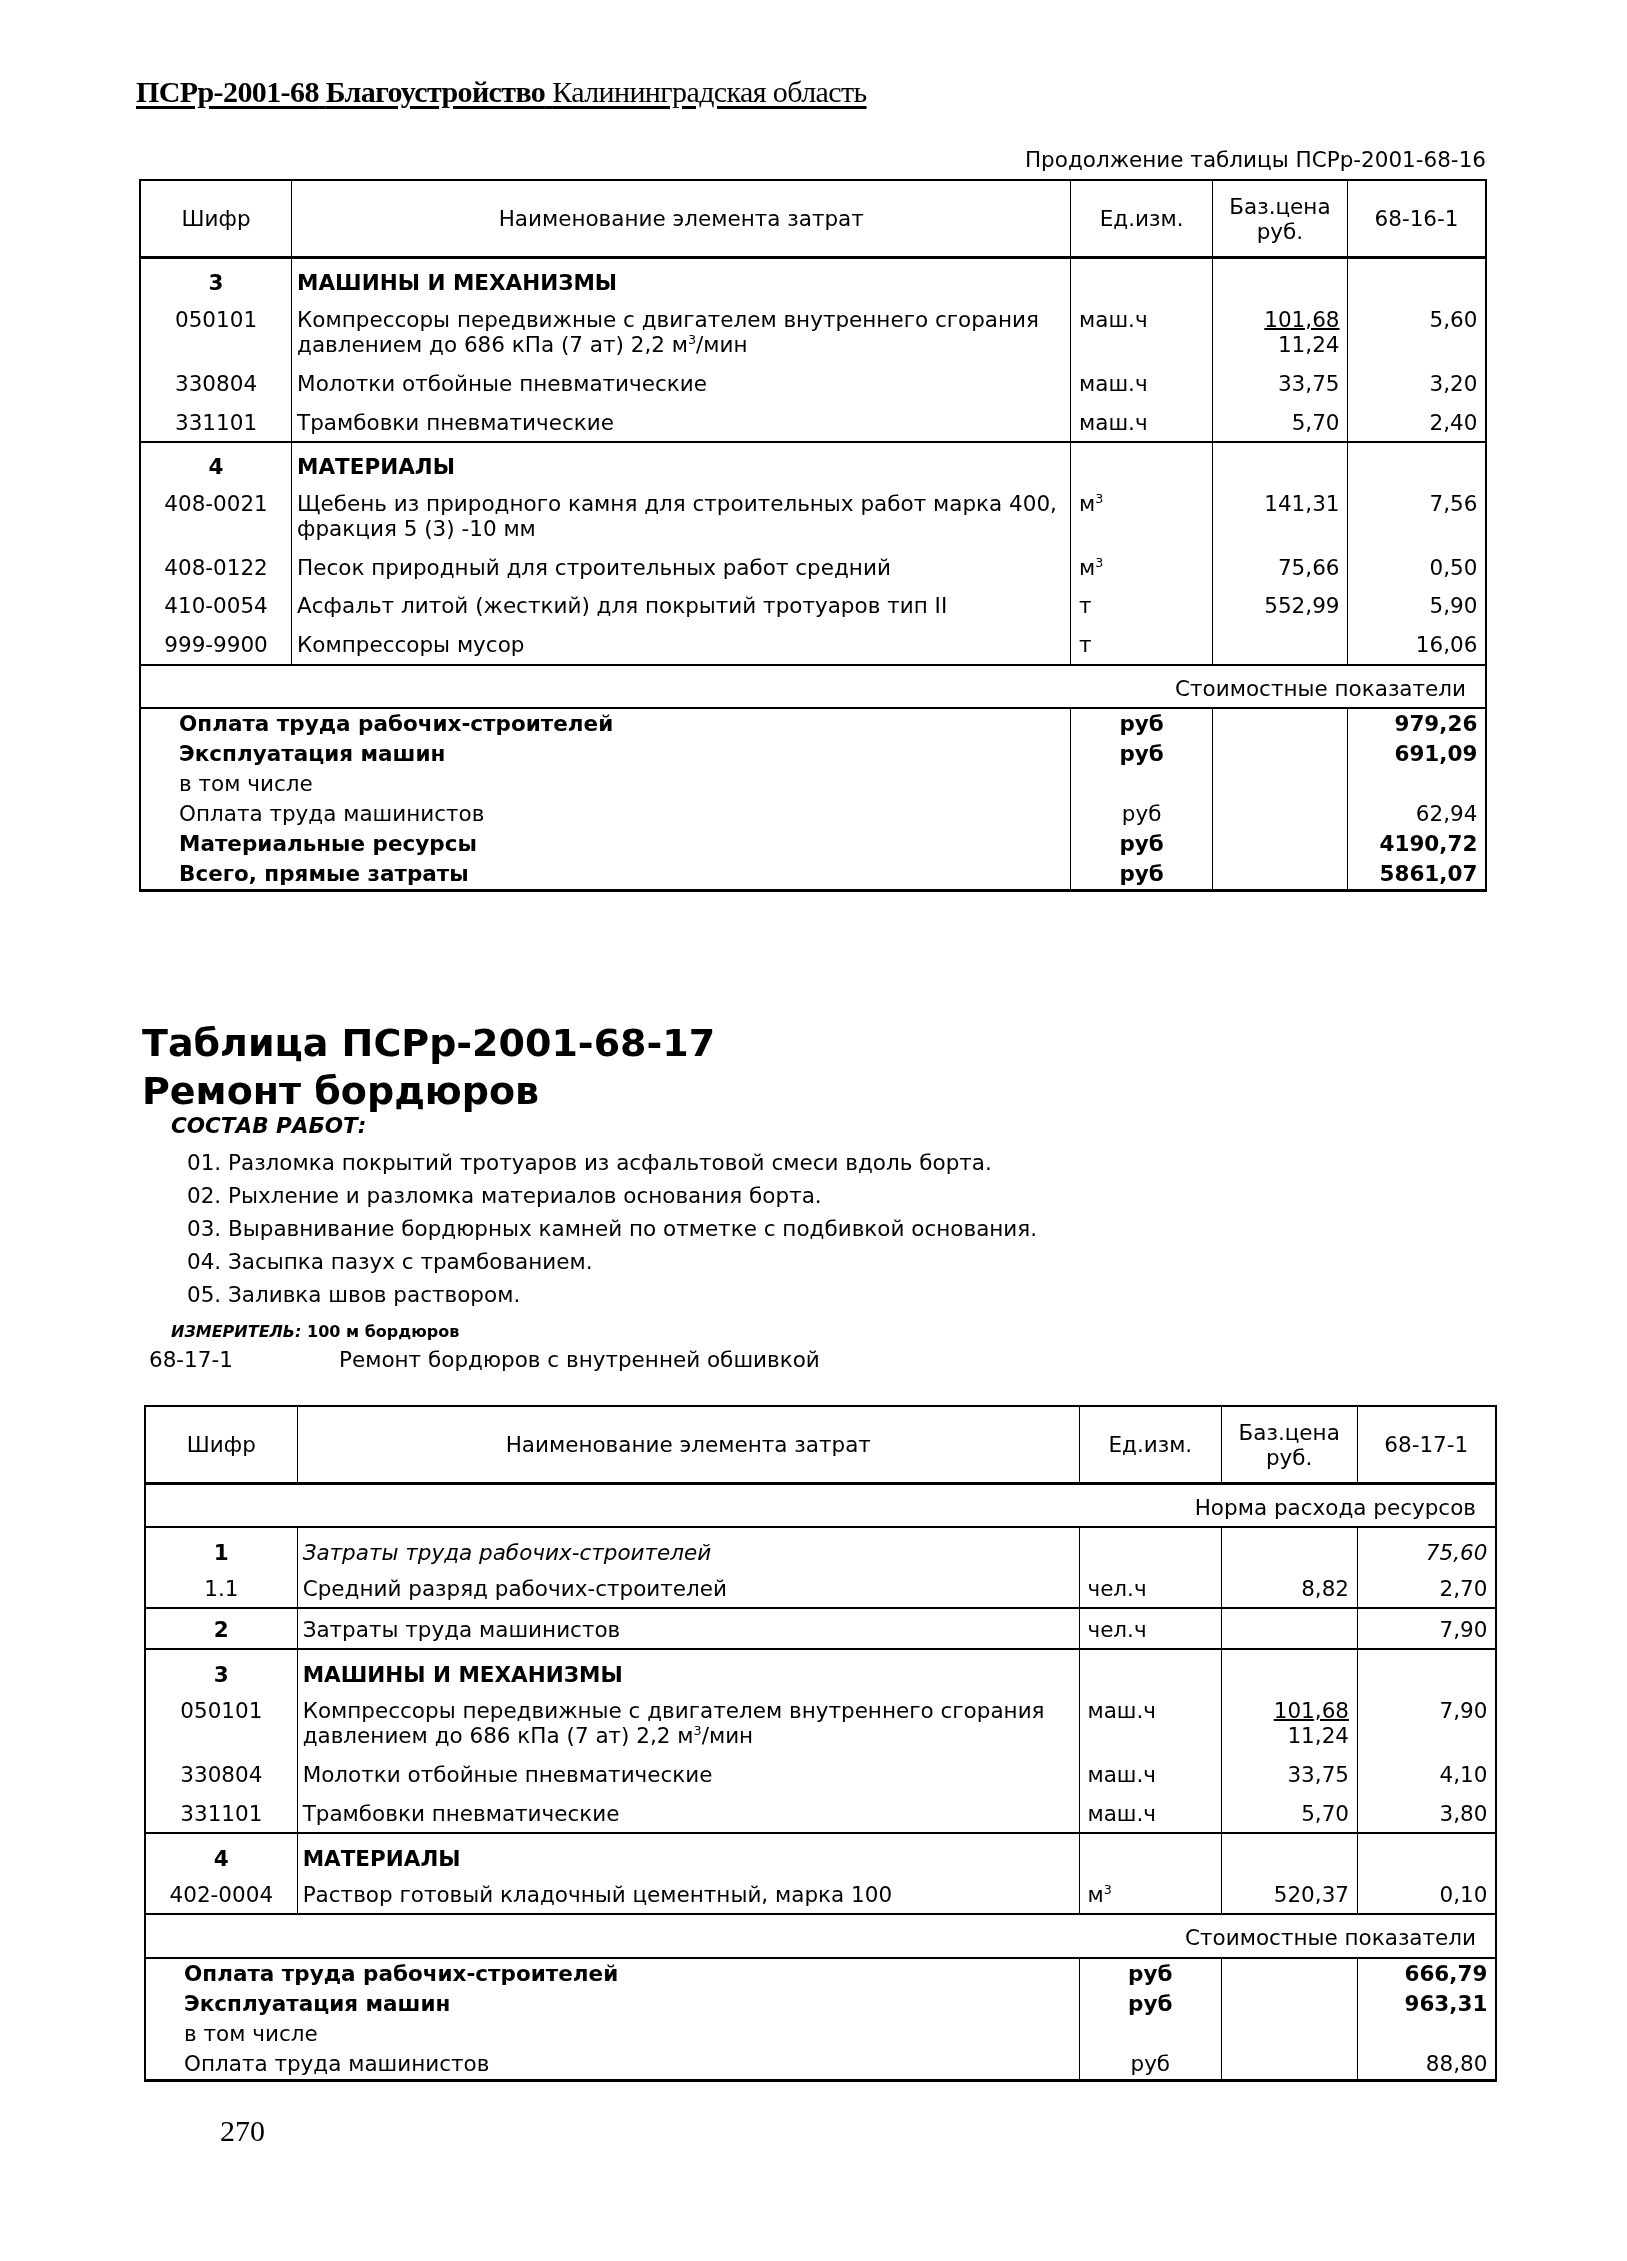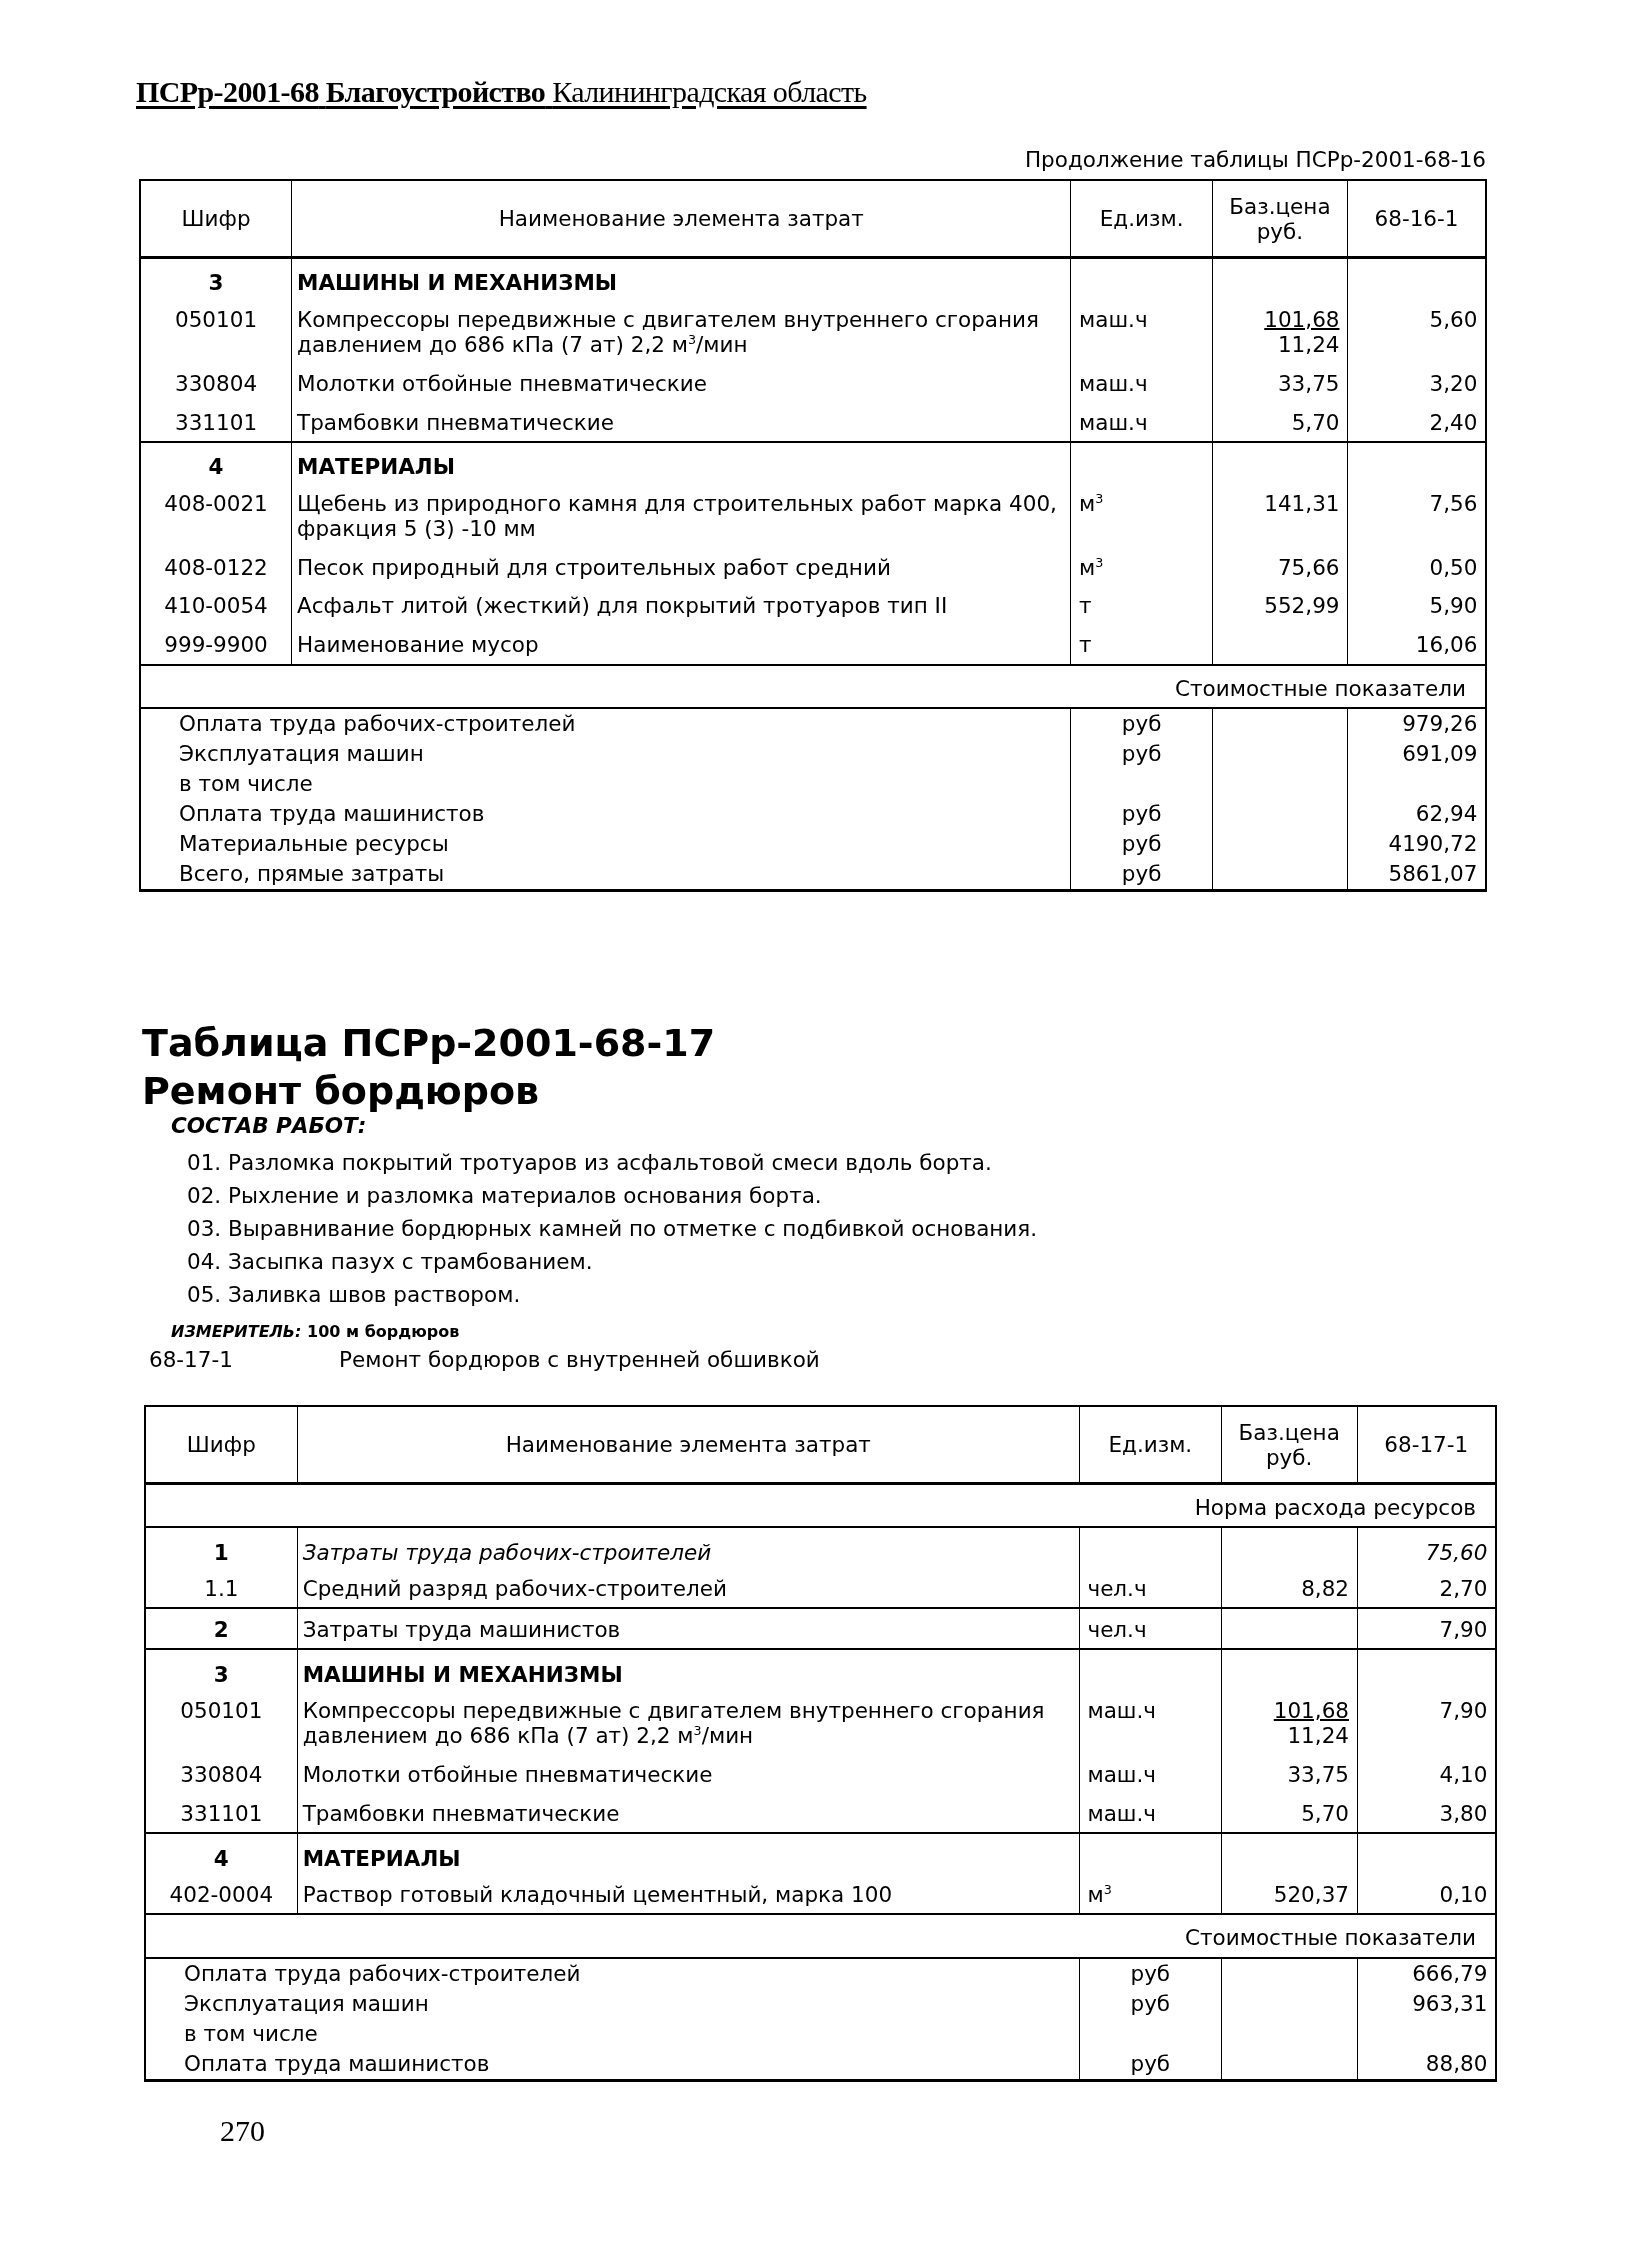--- a/index.html
+++ b/index.html
@@ -37,21 +37,21 @@
   td.unit { border-right: 1.3px solid #000; }
   td.price { text-align: right; border-right: 1.3px solid #000; line-height: 25px; }
   td.val { text-align: right; }
   tr.sec td { padding-top: 11.4px; padding-bottom: 3.8px; }
   tr.sec td.code, tr.sec td.name { font-weight: bold; }
   tr.row td { padding-top: 7.6px; padding-bottom: 6.3px; }
   tr.lastgrp td { border-bottom: 2.5px solid #000; }
   tr.band td { text-align: right; padding: 10px 19px 6.3px 0; border-bottom: 2.5px solid #000; border-top: 2.5px solid #000; }
   tr.cost td { padding-top: 2.5px; padding-bottom: 2.5px; line-height: 25px; }
   tr.cost td.cname { text-align: left; padding-left: 38px; }
-  tr.cost.bold td { font-weight: normal; }
+  tr.cost.bold td { font-weight: bold; }
   td.cunit { text-align: center; border-left: 1.3px solid #000; border-right: 1.3px solid #000; }
   td.cprice { border-right: 1.3px solid #000; }
   td.cval { text-align: right; }
   tr.costlast td { border-bottom: 3.8px solid #000; }
   .u { text-decoration: underline; text-decoration-thickness: 1.9px; }
   sup { font-size: 12.7px; vertical-align: super; line-height: 0; }
   .tbl-title {
     position: absolute; left: 142px; top: 1019px;
     font-size: 38px; font-weight: bold; line-height: 48px; white-space: nowrap;
   }
@@ -143,21 +143,21 @@
   </tr>
   <tr class="row">
     <td class="code">410-0054</td>
     <td class="name">Асфальт литой (жесткий) для покрытий тротуаров тип II</td>
     <td class="unit">т</td>
     <td class="price">552,99</td>
     <td class="val">5,90</td>
   </tr>
   <tr class="row">
     <td class="code">999-9900</td>
-    <td class="name">Наименование мусор</td>
+    <td class="name">Компрессоры мусор</td>
     <td class="unit">т</td>
     <td class="price"></td>
     <td class="val">16,06</td>
   </tr>
   <tr class="band">
     <td colspan="5">Стоимостные показатели</td>
   </tr>
   <tr class="cost bold">
     <td class="cname" colspan="2">Оплата труда рабочих-строителей</td>
     <td class="cunit">руб</td>

